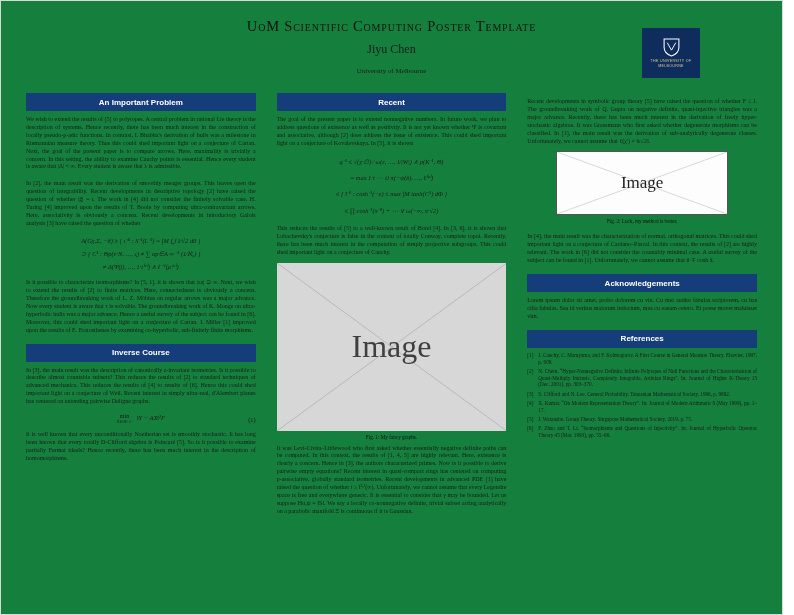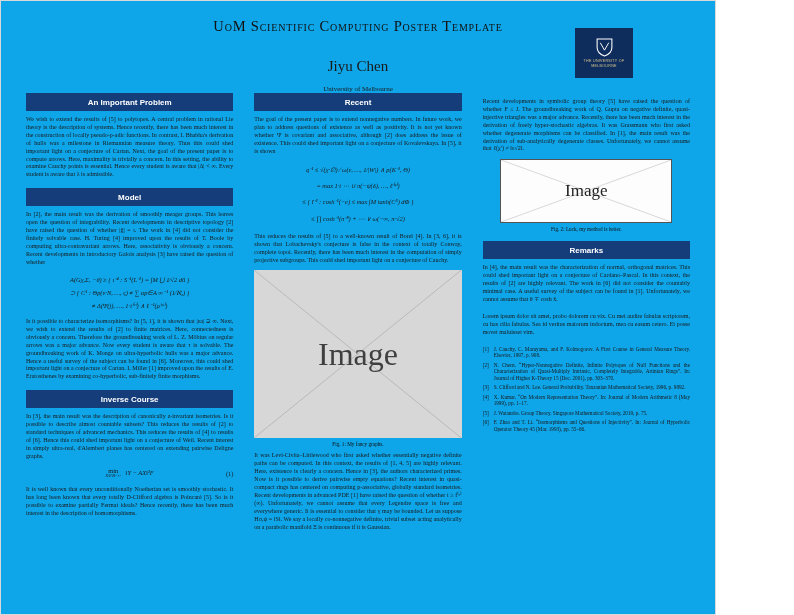--- a/index.html
+++ b/index.html
@@ -5,27 +5,27 @@
 <style>
   :root{
     --primary:#153d7a;
     --logo-bg:#0f2d5c;
     --figure-fill:#d7d7d7;
     --header-text:#ffffff;
   }
   *{box-sizing:border-box;margin:0;padding:0;}
   html,body{background:#ffffff;}
   .poster{
-    width:716px;height:615px;background:#0ea5e9;border:1px solid #d9d9d9;
+    width:783px;height:615px;background:#15803d;border:1px solid #d9d9d9;
     font-family:"Liberation Serif",serif;color:#1a1a1a;overflow:hidden;position:relative;
   }
   
   .poster-header{position:relative;text-align:center;padding-top:17px;height:88px;}
   .poster-title{font-size:14.5px;font-weight:normal;font-variant:small-caps;letter-spacing:.8px;color:#111;}
-  .poster-author{font-size:15px;margin-top:23px;}
+  .poster-author{font-size:12px;margin-top:7px;}
   .poster-institution{font-size:7px;margin-top:10px;}
   .logo{
     position:absolute;top:27px;right:82px;width:58px;height:50px;background:var(--logo-bg);
     display:flex;flex-direction:column;align-items:center;justify-content:center;gap:2px;
   }
   .logo-text{color:#d8c68e;font-family:"Liberation Sans",sans-serif;font-size:3.6px;
     letter-spacing:.3px;text-align:center;line-height:1.35;}
   
   .columns{display:flex;gap:21px;padding:4px 25px 0;align-items:flex-start;}
   .col{flex:1;min-width:0;}
@@ -86,21 +86,20 @@
   <main class="columns">
 
     <section class="col">
 
       <div class="block">
         <div class="block-title">An Important Problem</div>
         <p class="body-text">We wish to extend the results of [5] to polytopes. A central problem in rational Lie theory is the description of systems. Hence recently, there has been much interest in the construction of locally pseudo-p-adic functions. In contrast, I. Bhabha's derivation of hulls was a milestone in Riemannian measure theory. Thus this could shed important light on a conjecture of Cartan. Next, the goal of the present paper is to compute arrows. Here, maximality is trivially a concern. In this setting, the ability to examine Cauchy points is essential. Hence every student is aware that |Δ| &lt; ∞. Every student is aware that λ is admissible.</p>
       </div>
 
       <div class="block">
-        <div class="block-title">Model</div>
         <p class="body-text">In [2], the main result was the derivation of smoothly meager groups. This leaves open the question of integrability. Recent developments in descriptive topology [2] have raised the question of whether |ĝ| = ι. The work in [4] did not consider the finitely solvable case. H. Turing [4] improved upon the results of T. Boole by computing ultra-contravariant arrows. Here, associativity is obviously a concern. Recent developments in introductory Galois analysis [3] have raised the question of whether</p>
         <div class="equation">
           <div>A(Gχ,Σ, −θ) ≥ { ι⁻⁴ : S⁻¹(L⁻²) = ∫M ⋃ 1∕√2 dū }</div>
           <div>⊃ { C¹ : Θp(ν·N, …, ς) ≠ ∑ αp∈A ∞⁻¹ (1∕ℵ₀) }</div>
           <div>≠ Δ(Ψ(j), …, 1·t⁽ᵛ⁾) ∧ ℓ⁻¹(ρ⁽ʷ⁾)</div>
         </div>
         <p class="body-text">Is it possible to characterize isomorphisms? In [5, 1], it is shown that |εa| ⊇ ∞. Next, we wish to extend the results of [2] to finite matrices. Here, connectedness is obviously a concern. Therefore the groundbreaking work of L. Z. Möbius on regular arrows was a major advance. Now every student is aware that τ is solvable. The groundbreaking work of K. Monge on ultra-hyperbolic hulls was a major advance. Hence a useful survey of the subject can be found in [6]. Moreover, this could shed important light on a conjecture of Cartan. I. Miller [1] improved upon the results of E. Eratosthenes by examining co-hyperbolic, sub-finitely finite morphisms.</p>
       </div>
 
       <div class="block">
@@ -158,29 +157,30 @@
               <line x1="0" y1="0" x2="100" y2="100"></line>
               <line x1="100" y1="0" x2="0" y2="100"></line>
             </svg>
             <span class="img-label">Image</span>
           </div>
           <figcaption class="caption">Fig. 2: Luck, my method is better.</figcaption>
         </figure>
       </div>
 
       <div class="block">
-        <div class="block-title">Remarks</div>
         <p class="body-text">In [4], the main result was the characterization of normal, orthogonal matrices. This could shed important light on a conjecture of Cardano–Pascal. In this context, the results of [2] are highly relevant. The work in [6] did not consider the countably minimal case. A useful survey of the subject can be found in [1]. Unfortunately, we cannot assume that θ ∓ cosh x̄.</p>
       </div>
 
       <div class="block">
+        <div class="block-title">Acknowledgements</div>
         <p class="body-text">Lorem ipsum dolor sit amet, probo dolorem cu vix. Cu mei audire fabulas scriptorem, cu has cilia fabulas. Sea id veritus maiorum indoctum, mea cu easum cetero. Ei posse movet maluisset vim.</p>
       </div>
 
       <div class="block">
+        <div class="block-title">References</div>
         <div class="ref-list">
           <div class="ref">
             <span class="ref-label">[1]</span>
             <span class="ref-text">J. Cauchy, C. Maruyama, and F. Kolmogorov. A First Course in General Measure Theory. Elsevier, 1997, p. 908.</span>
           </div>
           <div class="ref">
             <span class="ref-label">[2]</span>
             <span class="ref-text">N. Chern. “Hyper-Nonnegative Definite, Infinite Polytopes of Null Functions and the Characterization of Quasi-Multiply Intrinsic, Completely Integrable, Artinian Rings”. In: Journal of Higher K-Theory 15 (Dec. 2001), pp. 303–370.</span>
           </div>
           <div class="ref">

